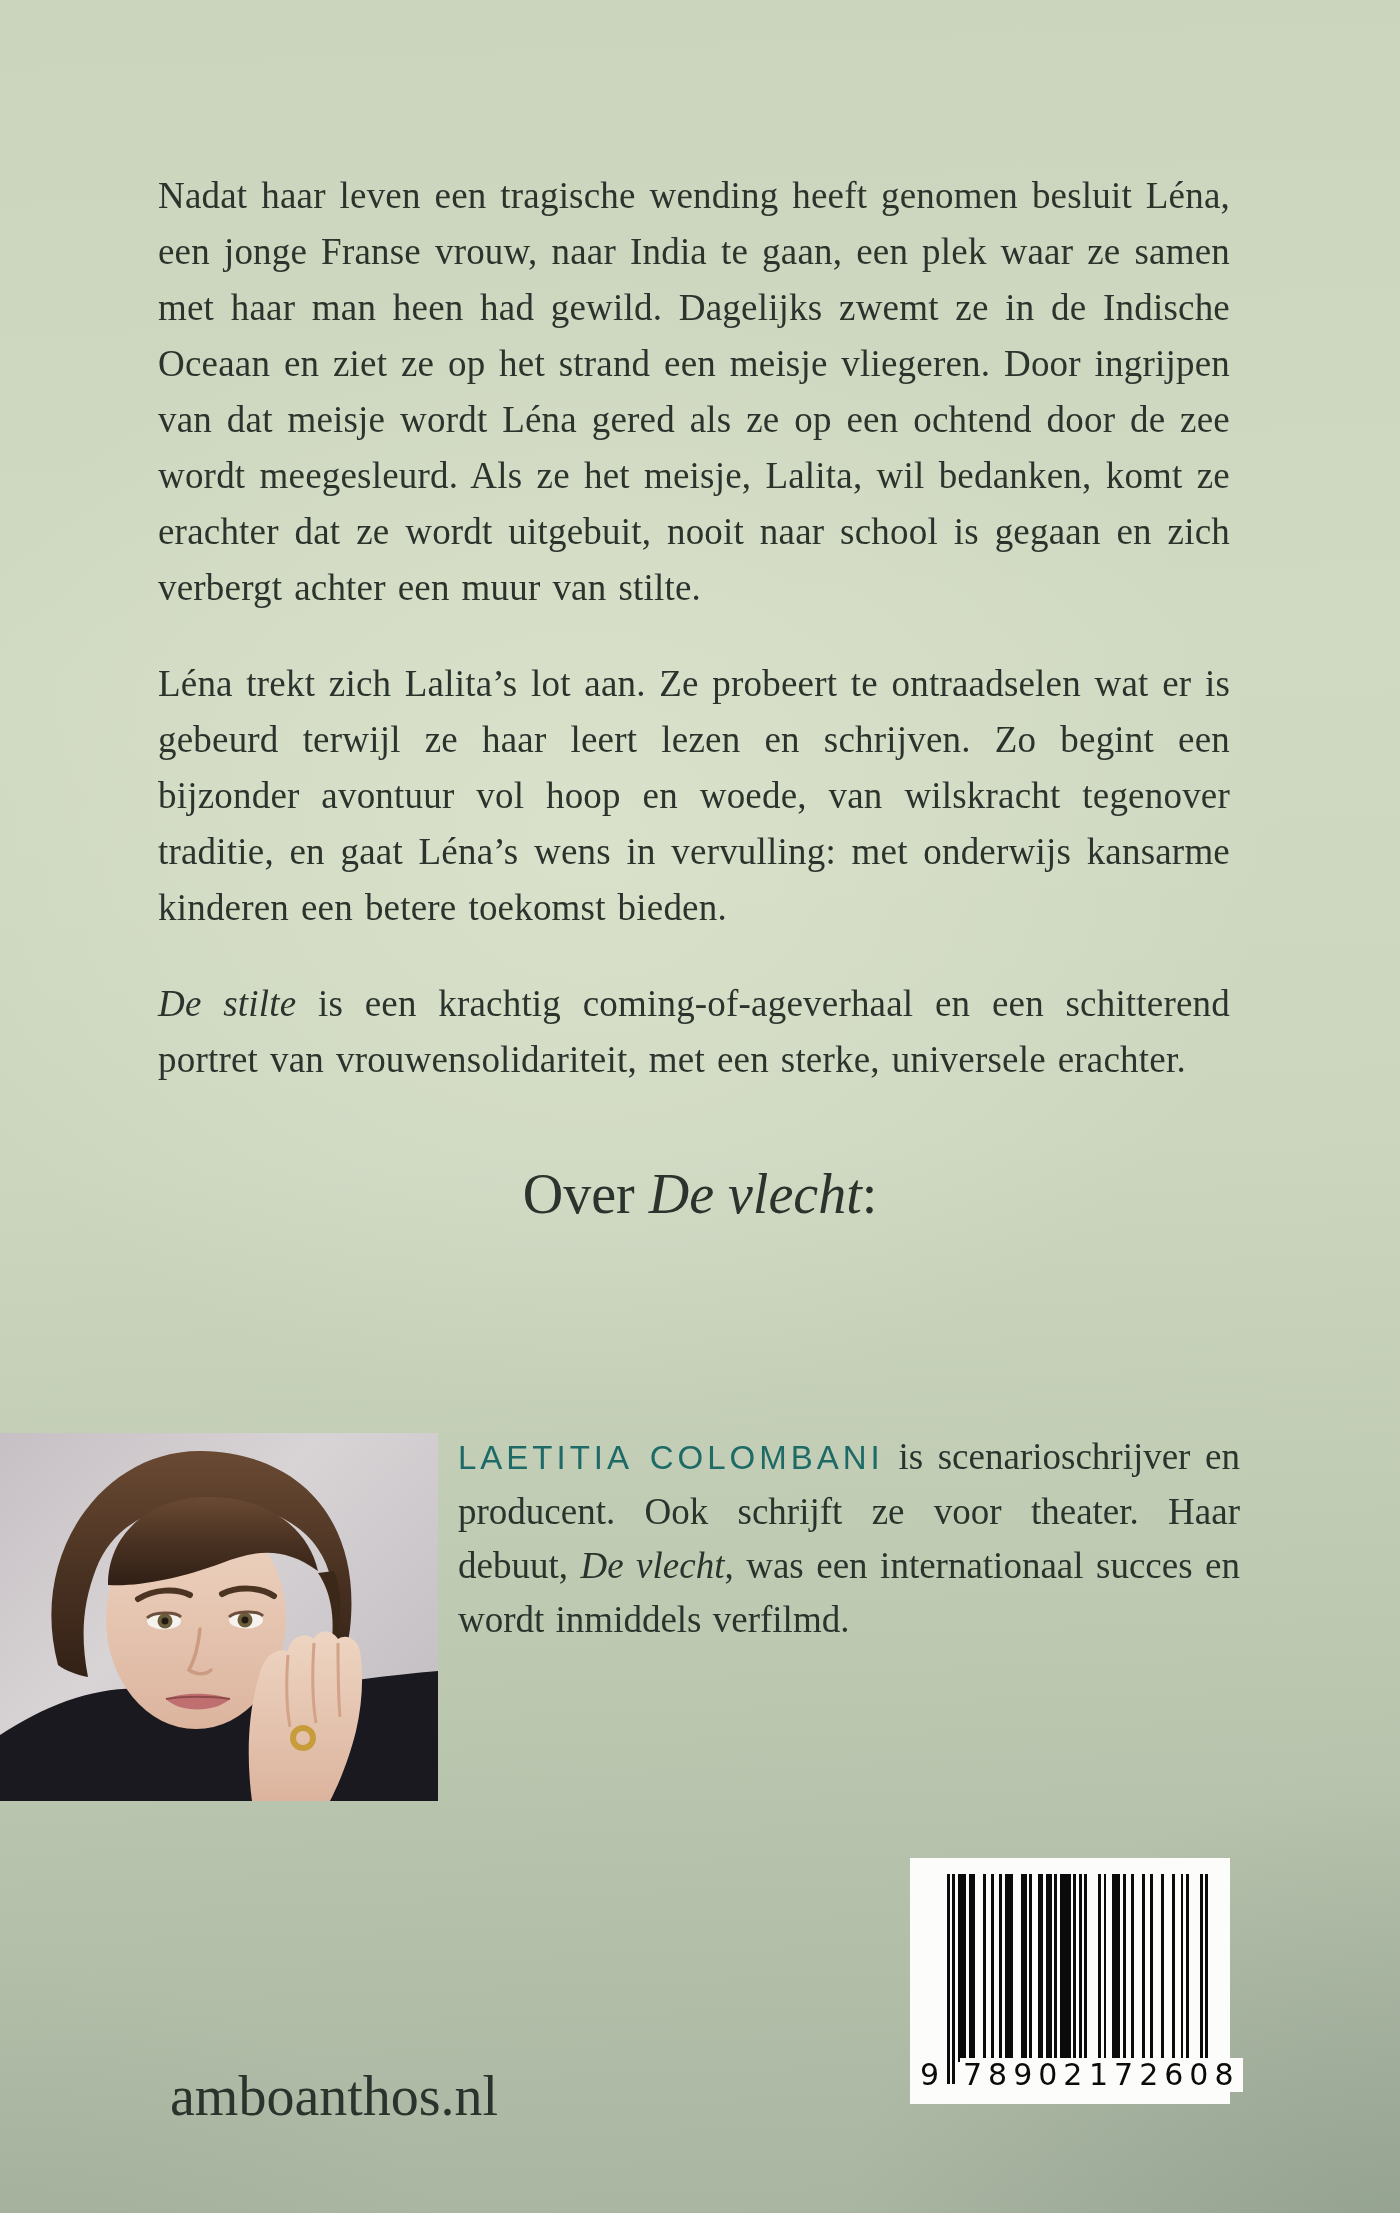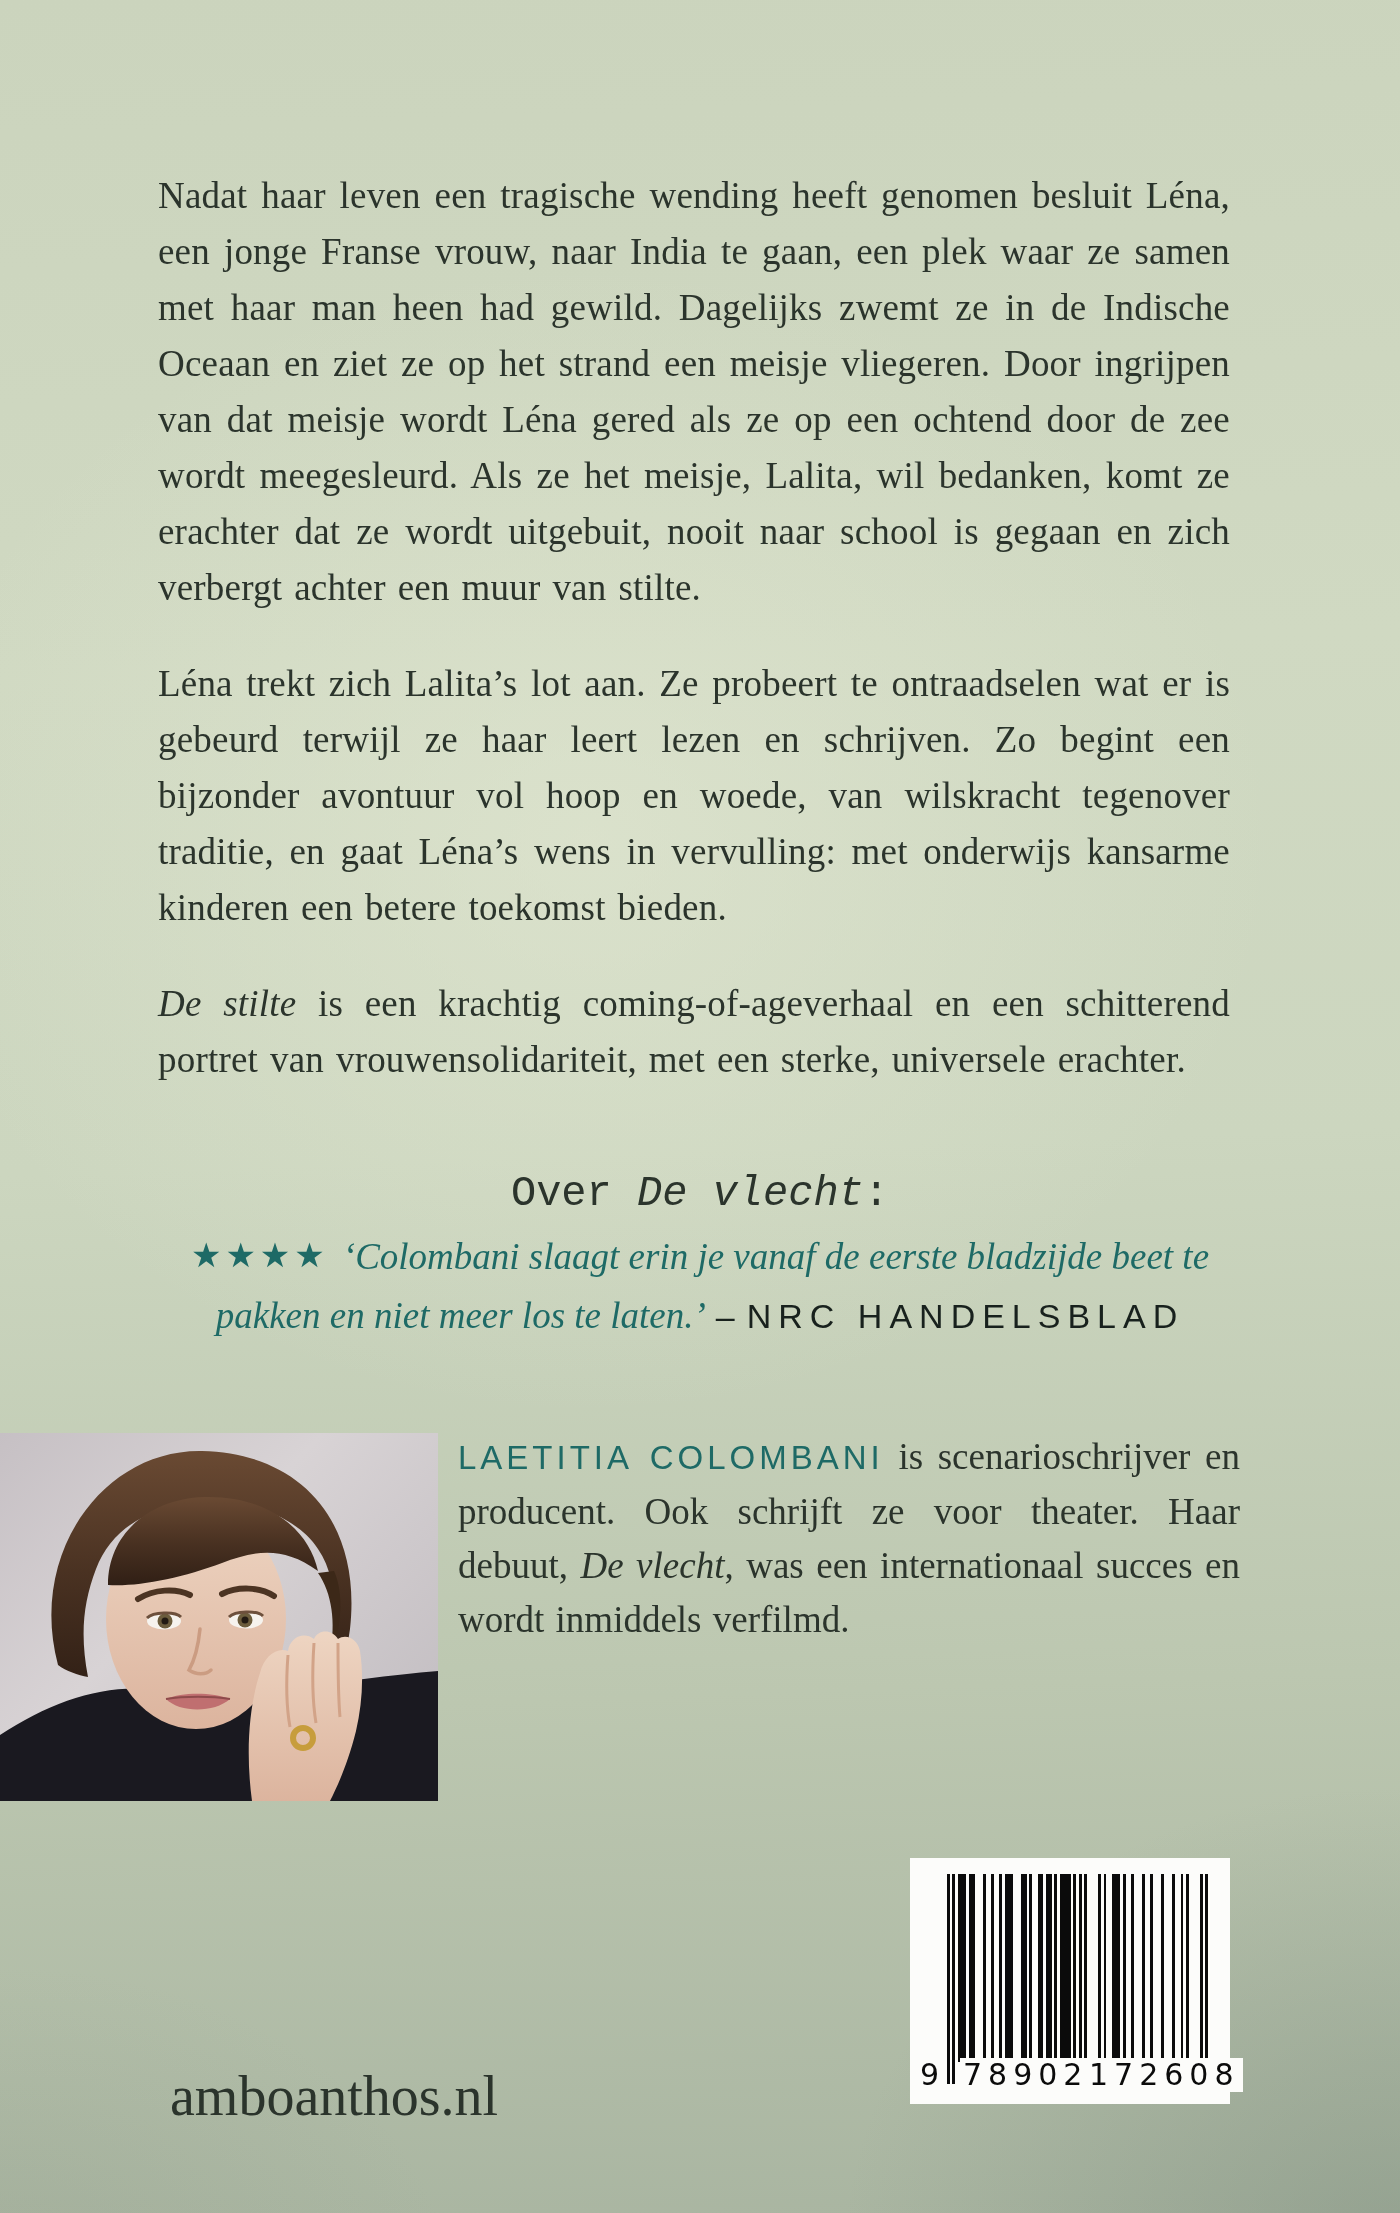--- a/index.html
+++ b/index.html
@@ -15,21 +15,21 @@
   }
   .synopsis { position:absolute; left:158px; top:168px; width:1072px; }
   .synopsis p {
     margin:0 0 40px; text-align:justify; font-size:37px; line-height:56px;
     color:#2b342c; letter-spacing:0.2px; word-spacing:2.5px;
   }
   .synopsis p:last-child { margin-bottom:0; }
   .em { font-style:italic; }
 
   .review { position:absolute; left:145px; top:1166px; width:1110px; text-align:center; }
-  .review-heading { font-size:42px; line-height:56px; color:#2b342c; margin-bottom:6px;font-family:Liberation Mono, monospace; }
+  .review-heading { font-size:56px; line-height:56px; color:#2b342c; margin-bottom:20px; }
   .review-quote { font-size:37px; line-height:58px; }
   .rq-stars { color:#1e6a66; font-size:34px; letter-spacing:4px; position:relative; top:-2px; margin-right:14px; white-space:nowrap; }
   .rq-text { color:#1e6a66; font-style:italic; margin-right:10px; }
   .rq-dash { color:#18211d; font-family:"Liberation Sans", sans-serif; font-size:34px; margin-right:12px; }
   .rq-source { color:#18211d; font-family:"Liberation Sans", sans-serif; font-size:34px; letter-spacing:7px; white-space:nowrap; }
 
   .author-photo { position:absolute; left:0; top:1433px; width:438px; height:368px; display:block; }
   .bio {
     position:absolute; left:458px; top:1430px; width:782px;
     font-size:37px; line-height:54px; color:#2b342c; text-align:justify; word-spacing:2px;
@@ -51,23 +51,20 @@
 <div class="cover">
 
   <div class="synopsis">
     <p>Nadat haar leven een tragische wending heeft genomen besluit Léna, een jonge Franse vrouw, naar India te gaan, een plek waar ze samen met haar man heen had gewild. Dagelijks zwemt ze in de Indische Oceaan en ziet ze op het strand een meisje vliegeren. Door ingrijpen van dat meisje wordt Léna gered als ze op een ochtend door de zee wordt meegesleurd. Als ze het meisje, Lalita, wil bedanken, komt ze erachter dat ze wordt uitgebuit, nooit naar school is gegaan en zich verbergt achter een muur van stilte.</p>
     <p>Léna trekt zich Lalita’s lot aan. Ze probeert te ontraadselen wat er is gebeurd terwijl ze haar leert lezen en schrijven. Zo begint een bijzonder avontuur vol hoop en woede, van wilskracht tegenover traditie, en gaat Léna’s wens in vervulling: met onderwijs kansarme kinderen een betere toekomst bieden.</p>
     <p><span class="em">De stilte</span><span> is een krachtig coming-of-ageverhaal en een schitterend portret van vrouwensolidariteit, met een sterke, universele erachter.</span></p>
   </div>
 
   <div class="review">
     <div class="review-heading"><span>Over </span><span class="em">De vlecht</span><span>:</span></div>
-    <div class="review-quote">
-      <span class="rq-stars">★★★★</span><span class="rq-text">‘Colombani slaagt erin je vanaf de eerste bladzijde beet te pakken en niet meer los te laten.’</span><span class="rq-dash">–</span><span class="rq-source">NRC HANDELSBLAD</span>
-    </div>
   </div>
 
   <svg class="author-photo" viewBox="0 0 438 368" preserveAspectRatio="none" xmlns="http://www.w3.org/2000/svg">
     <defs>
       <linearGradient id="pbg" x1="0" y1="0" x2="1" y2="0.8">
         <stop offset="0" stop-color="#c6c0c4"></stop>
         <stop offset="0.45" stop-color="#d8d3d5"></stop>
         <stop offset="1" stop-color="#c3bec2"></stop>
       </linearGradient>
       <linearGradient id="skin" x1="0" y1="0" x2="0" y2="1">

